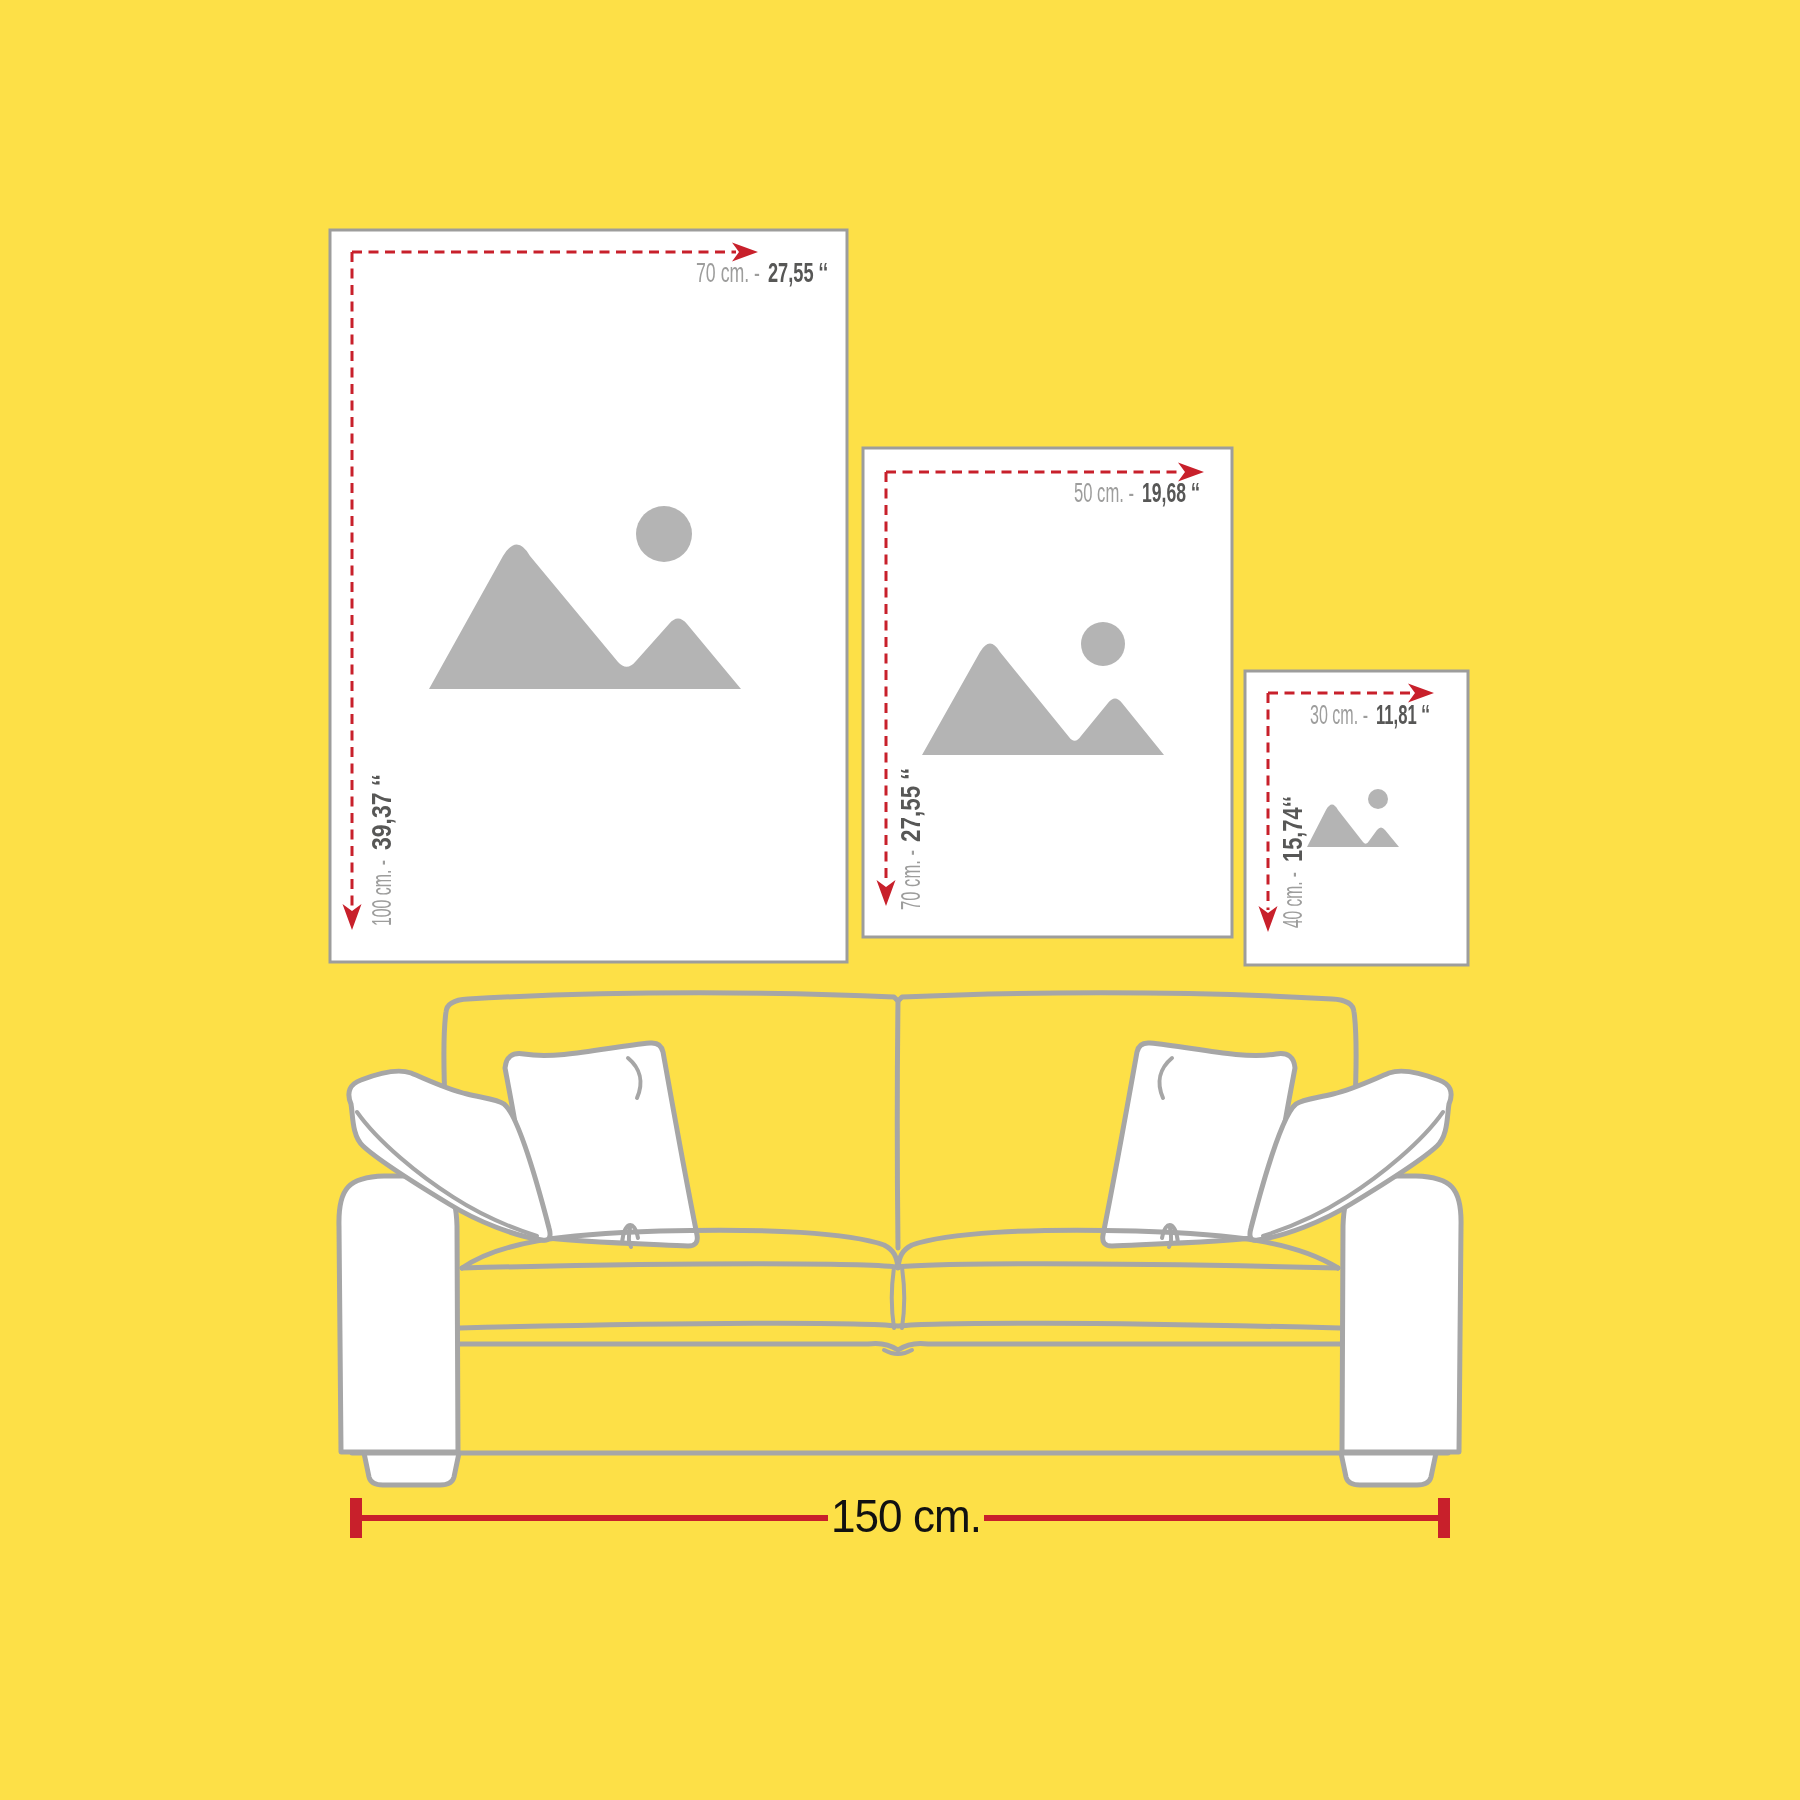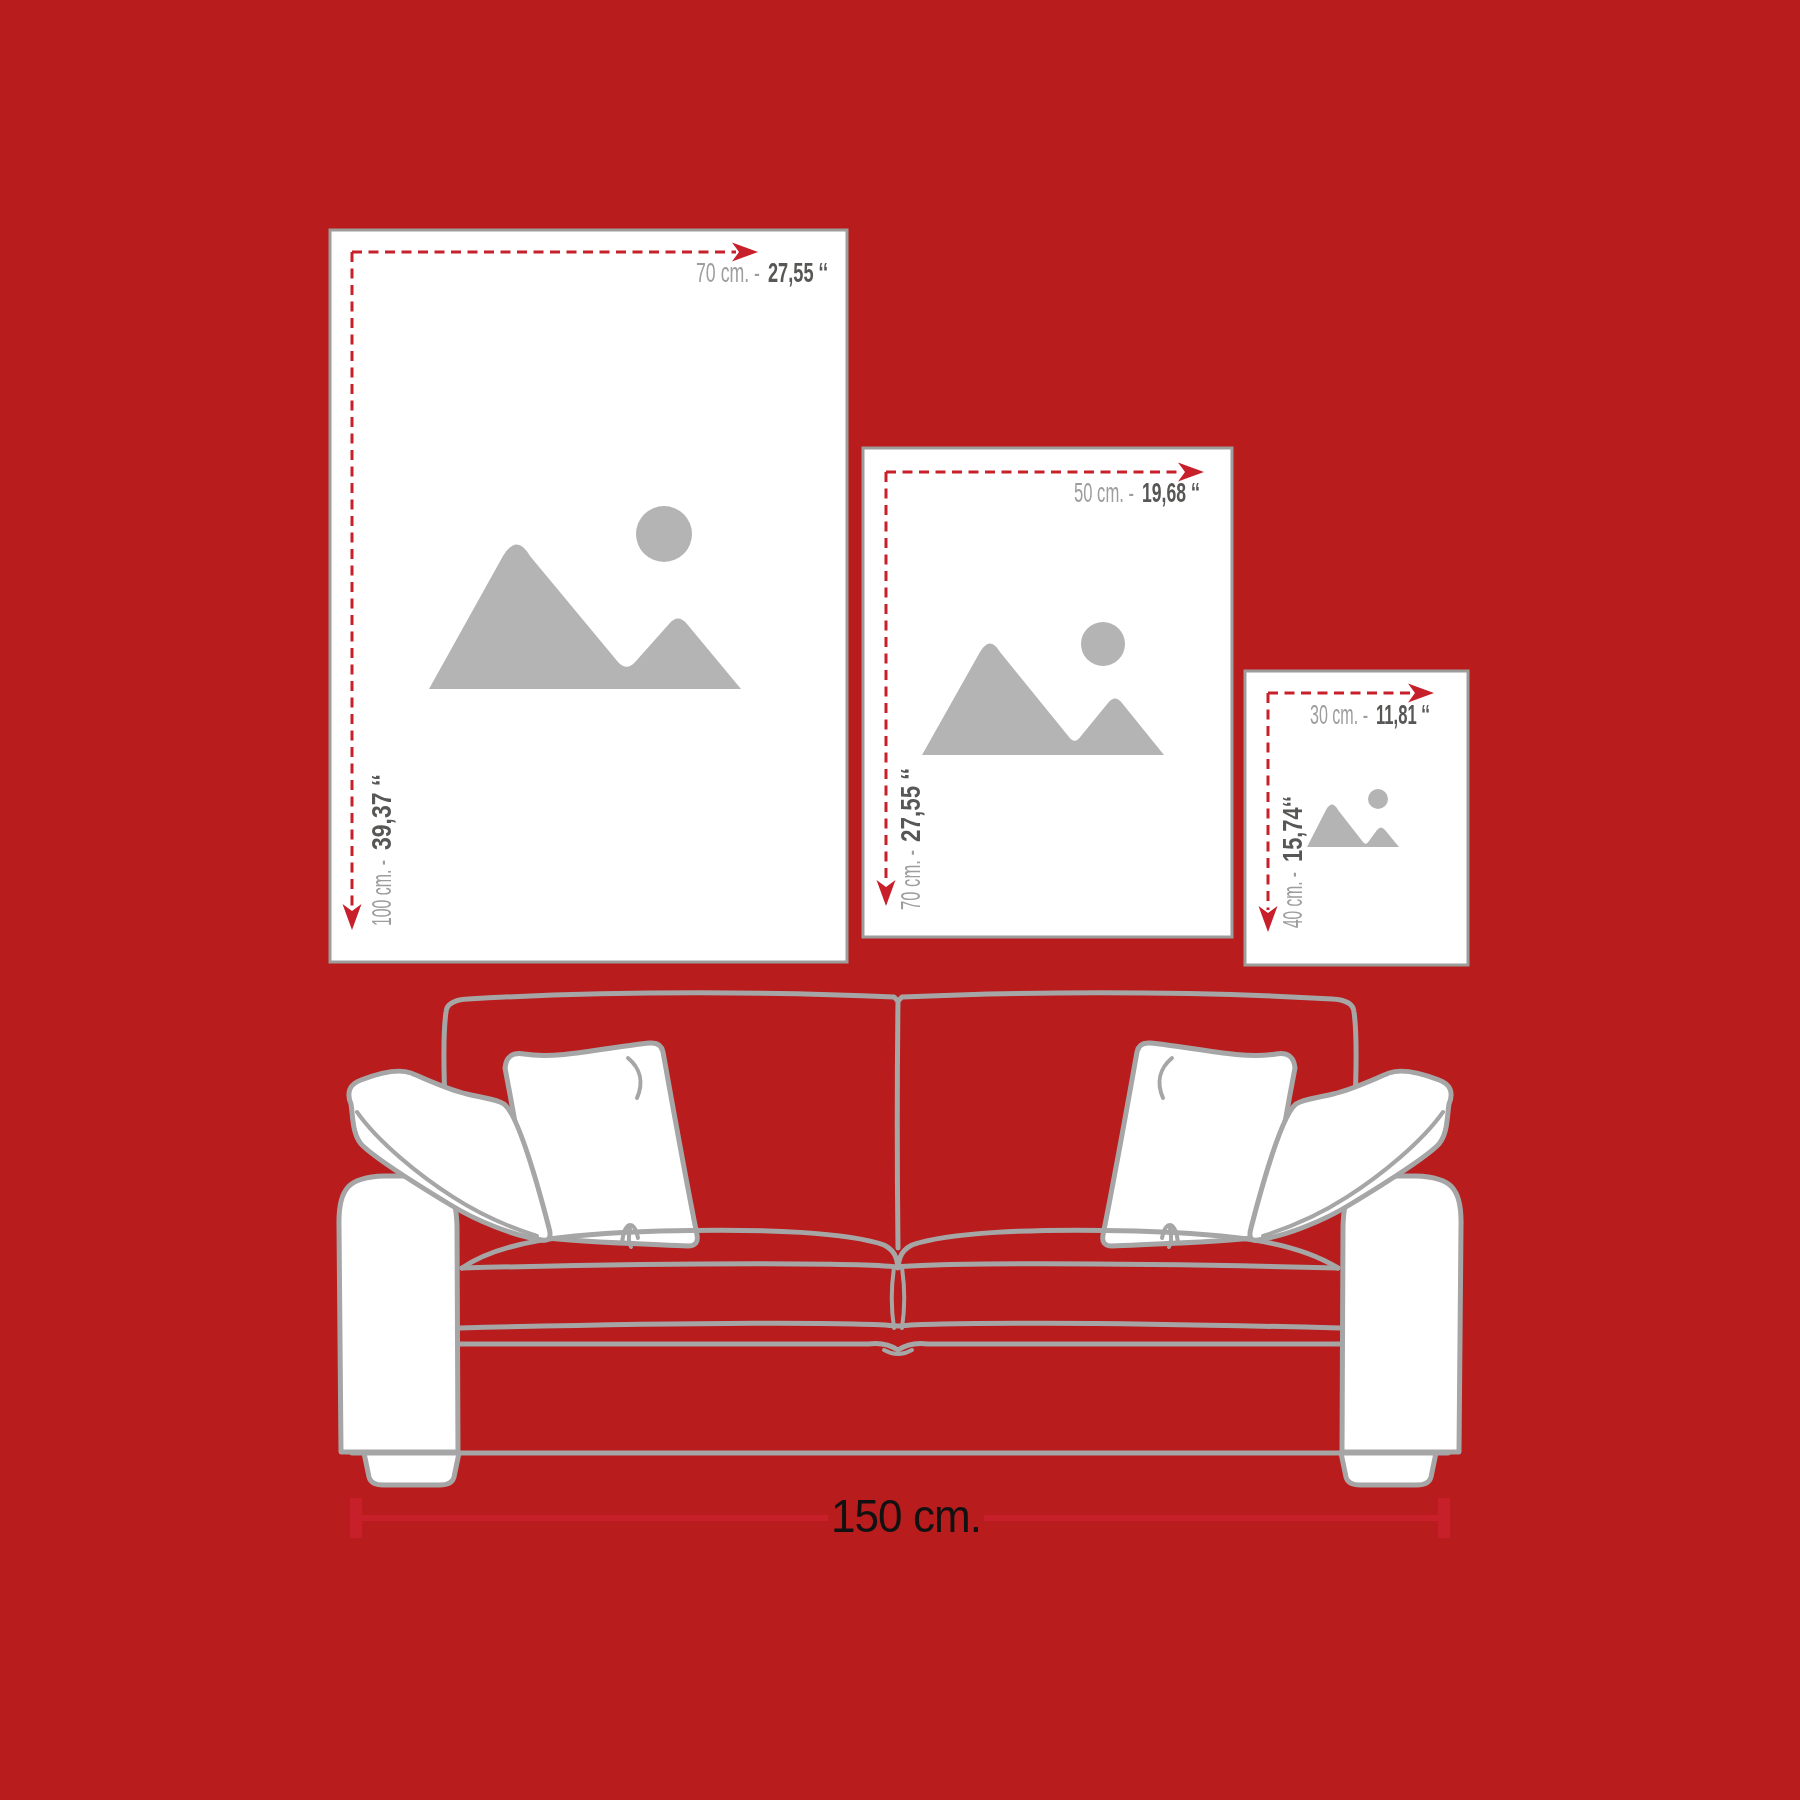--- a/index.html
+++ b/index.html
@@ -1,16 +1,16 @@
 <!DOCTYPE html>
 <html><head>
 <meta charset="utf-8">
 <style>
   html,body{margin:0;padding:0;background:#ffffff;}
-  .canvas{position:relative;width:1800px;height:1800px;background:#b91c1c;overflow:hidden;}
+  .canvas{position:relative;width:1800px;height:1800px;background:#fde047;overflow:hidden;}
   svg{display:block;}
   svg text{font-family:"Liberation Sans", sans-serif;}
   .frame-rect{fill:#ffffff;stroke:#9d9d9c;stroke-width:3;}
   .placeholder{fill:#b4b4b4;stroke:none;}
   .dash{stroke:#c8202b;stroke-width:3;fill:none;stroke-dasharray:10 6.5;}
   .arrow{fill:#c8202b;stroke:none;}
   .lbl-gray{fill:#9d9d9c;font-size:27px;font-weight:400;}
   .lbl-dark{fill:#575756;font-size:27px;font-weight:700;}
   .sofa-line{fill:none;stroke:#a6a6a6;stroke-width:5;stroke-linecap:round;stroke-linejoin:round;}
   .sofa-fill{fill:#ffffff;stroke:#a6a6a6;stroke-width:5;stroke-linecap:round;stroke-linejoin:round;}

